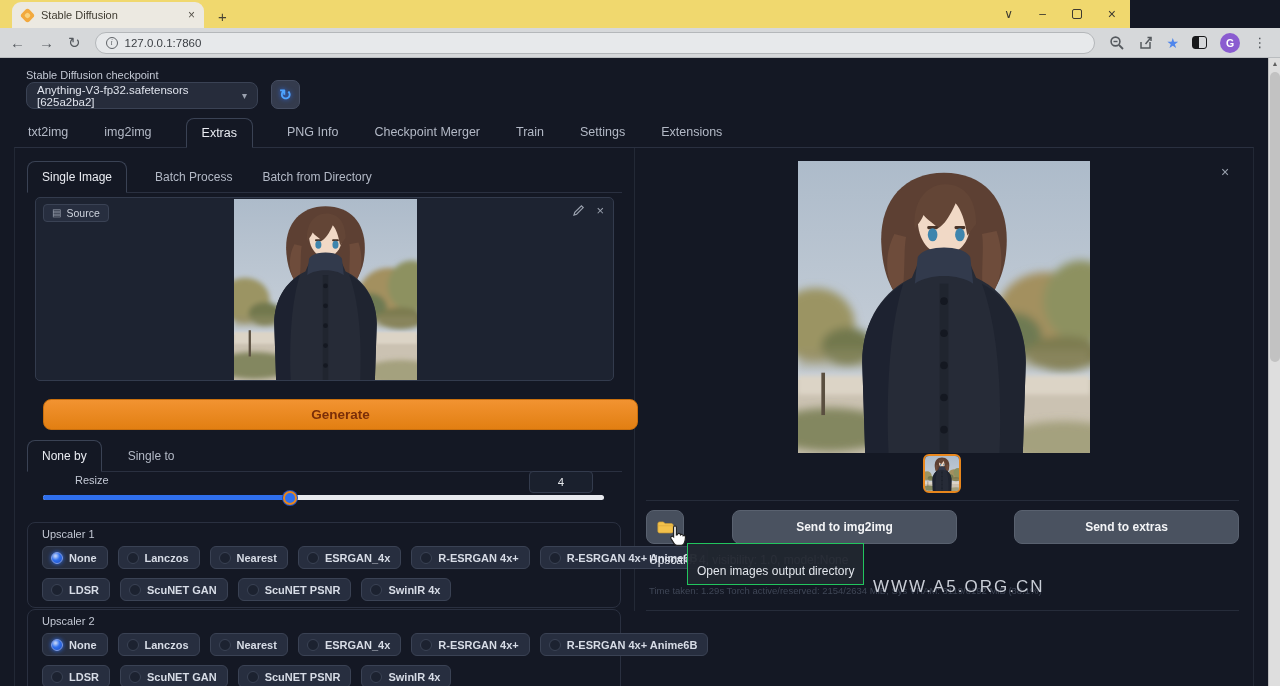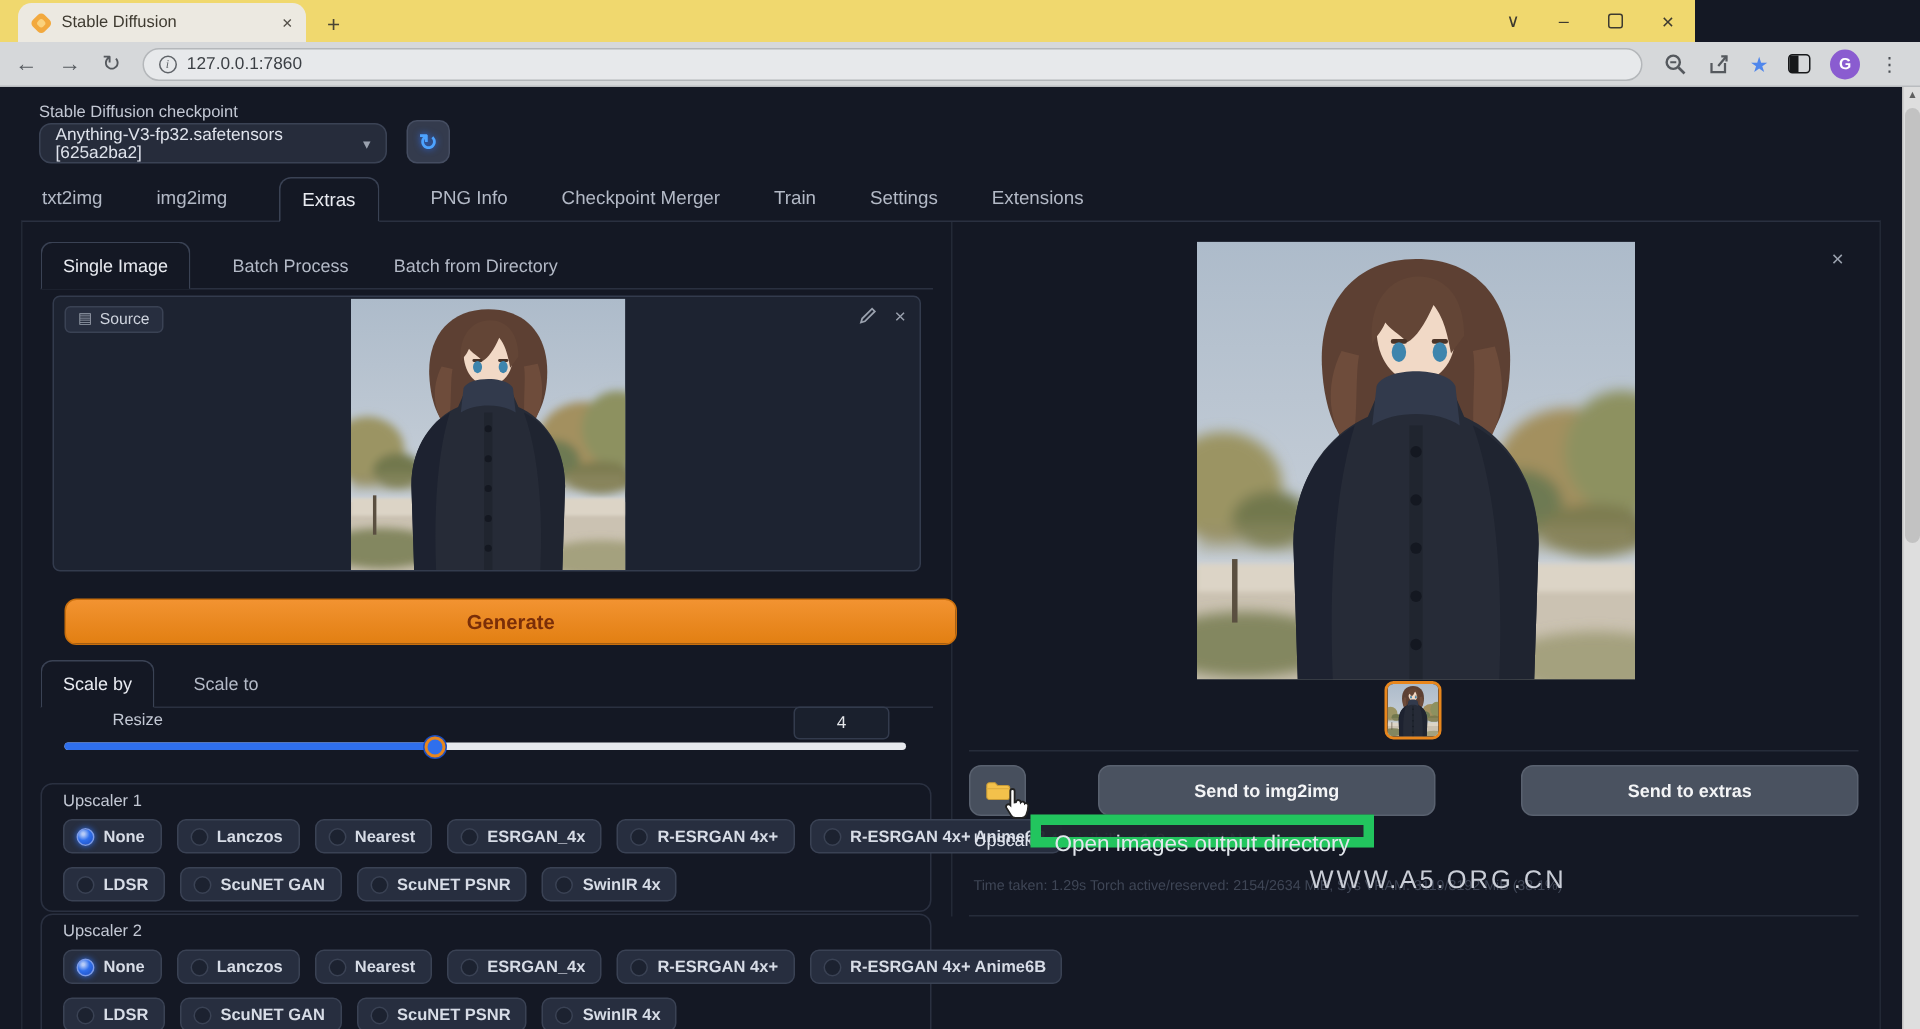--- a/index.html
+++ b/index.html
@@ -107,22 +107,22 @@
   .out-img { position:absolute; left:783px; top:13px; width:292px; height:292px; }
   .thumb { position:absolute; left:908px; top:306px; width:38px; height:39px; border:2px solid #e8861c;
     border-radius:6px; overflow:hidden; background:#1d2331; }
   .hline { position:absolute; left:631px; width:593px; height:1px; background:#262c3a; }
   .folder-btn { position:absolute; left:631px; top:362px; width:38px; height:34px; background:#474f5d;
     border:1px solid #59616f; border-radius:8px; display:flex; align-items:center; justify-content:center; }
   .send-row { position:absolute; left:672px; top:362px; width:552px; display:flex; gap:12px; }
   .send-btn { flex:1; height:34px; background:#4a5260; border:1px solid #59616f; border-radius:8px;
     color:#f3f4f6; font-weight:bold; font-size:12px; display:flex; align-items:center; justify-content:center;margin-left:45px; }
   .cursor { position:absolute; left:652px; top:376px; z-index:60; }
-  .tooltip { position:absolute; left:672px; top:395px; height:19px; padding:4px 9px; z-index:50;
-    background:rgba(33,38,48,0.96); border:7px solid #22c55e; color:#e3e7ed; font-size:15px; white-space:nowrap; }
+  .tooltip { position:absolute; left:672px; top:395px; height:19px; padding:20px 9px; z-index:50;
+    background:rgba(33,38,48,0.96); border:1px solid #22c55e; color:#e3e7ed; font-size:12px; white-space:nowrap; }
   .result-info { position:absolute; left:634px; top:405px; z-index:10; font-size:12px; color:#dfe3ec; }
   .footer-stats { position:absolute; left:634px; top:437px; font-size:9.5px; color:#3f4656; white-space:nowrap; }
   .watermark { position:absolute; left:858px; top:429px; font-size:17px; letter-spacing:2px; color:#c9cdd6; }
 
   
   .scrollbar { position:absolute; right:0; top:0; width:12px; height:628px; background:#dedede; border-left:1px solid #bfbfbf; }
   .scrollbar .arr { position:absolute; top:2px; left:0; width:12px; text-align:center; font-size:7px; color:#606060; }
   .scrollbar .thumbv { position:absolute; top:14px; left:1px; width:10px; height:290px; background:#c2c2c2; border-radius:5px; }
 
   svg { display:block; }
@@ -274,22 +274,22 @@
           <span class="dz-x">×</span>
         </div>
         <svg class="src-img">
             <use href="#girlart" width="183" height="181"></use>
           </svg>
       </div>
 
       <div class="generate">Generate</div>
 
       <div class="scale-tabs" id="scale-tabs">
-          <div class="mode-tab active">Scale by</div>
-          <div class="mode-tab">Scale to</div>
+          <div class="mode-tab active">None by</div>
+          <div class="mode-tab">Single to</div>
         </div>
 
       <div class="resize-label">Resize</div>
       <div class="resize-val">4</div>
       <div class="slider">
         <div class="fill" id="slider-fill" style="width: 44%;"></div>
         <div class="thumb" id="slider-thumb" style="left: 44%;"></div>
       </div>
 
       <div class="upscaler" id="upscaler1" style="top:374px">

